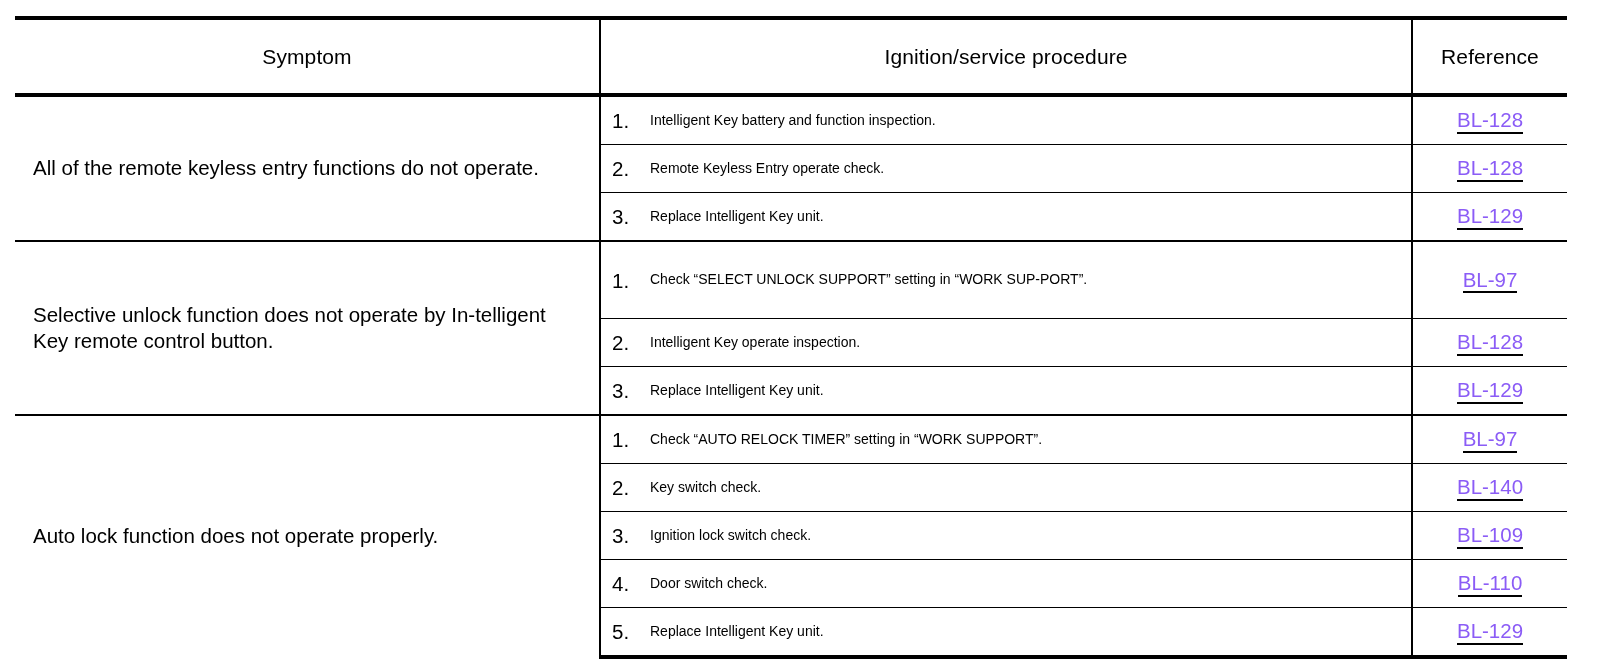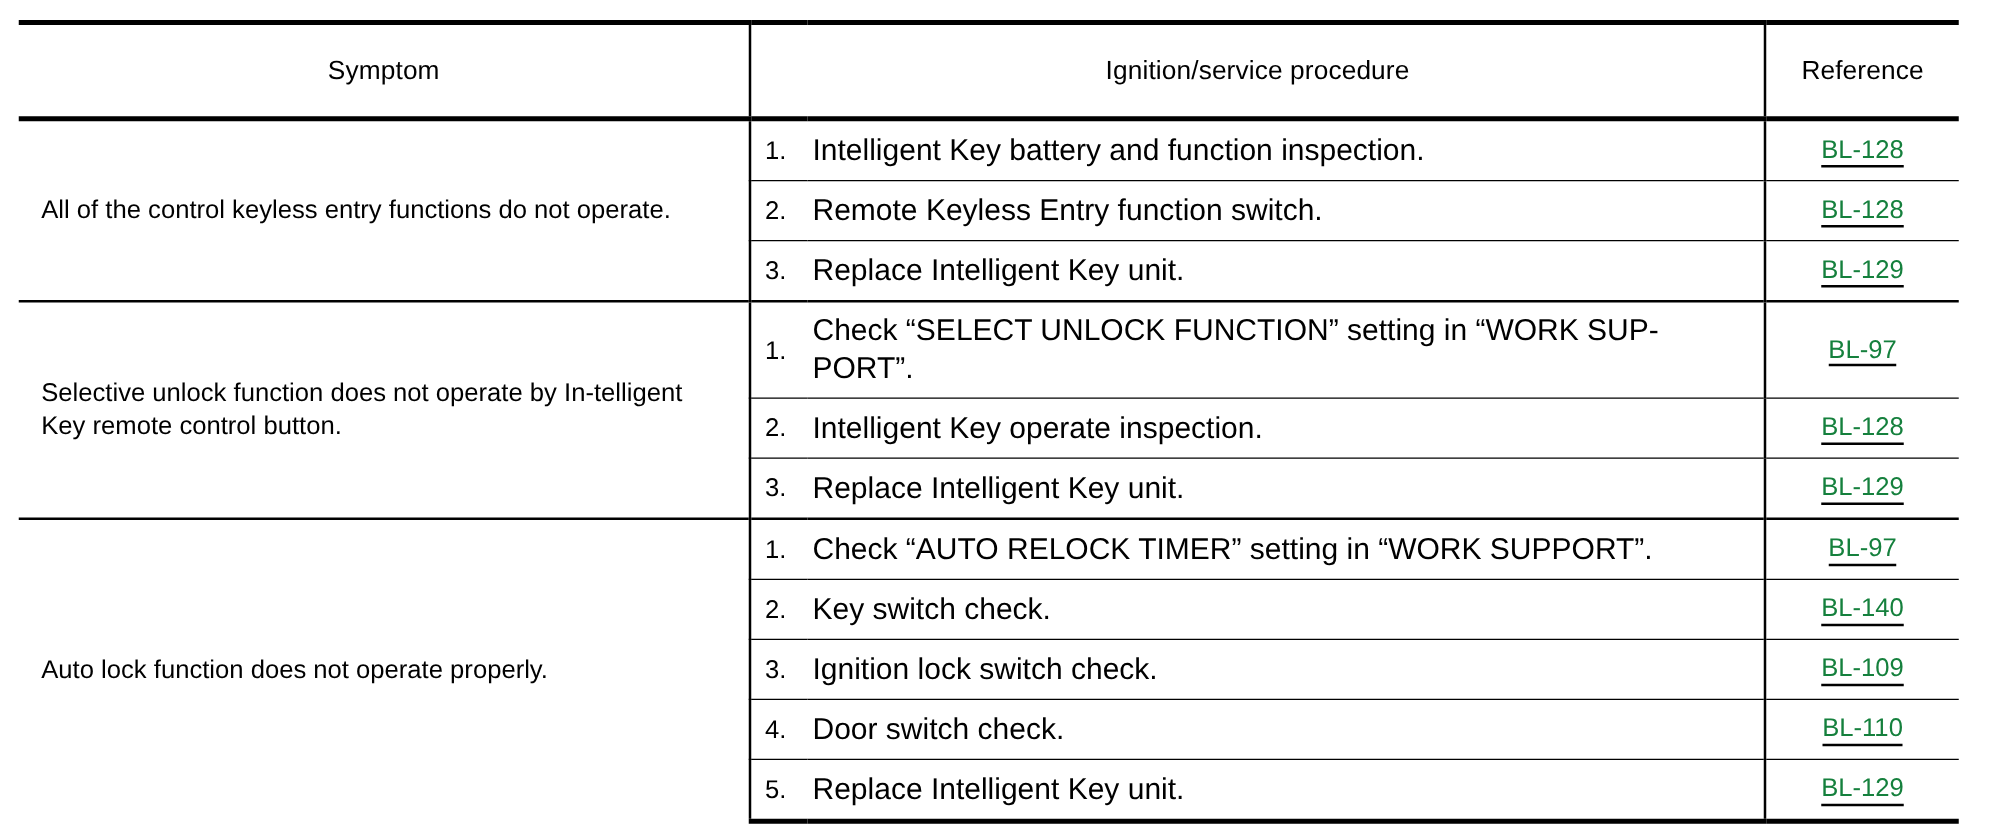--- a/index.html
+++ b/index.html
@@ -71,36 +71,36 @@
 
   td.num {
     padding: 0 0 0 11px;
     font-size: 20.5px;
     text-align: left;
     white-space: nowrap;
   }
 
   td.proc {
     padding: 0 10px 0 4px;
-    font-size: 24px;
+    font-size: 14px;
     line-height: 1.25;
   }
 
   td.ref {
     border-left: 2px solid #000;
     text-align: center;
     font-size: 20.5px;
     white-space: nowrap;
   }
 
   .ref-link {
     display: inline-block;
     border-bottom: 2.5px solid #000;
     line-height: 1.12;
-    color: #15803d;
+    color: #8b5cf6;
     text-decoration: none;
   }
 
   
   tbody tr.inner-row > td {
     border-top: 1.4px solid #000;
   }
   
   tbody tr.group-start > td {
     border-top: 2px solid #000;
@@ -138,46 +138,46 @@
       <tr>
         <th class="h-symptom">Symptom</th>
         <th class="h-proc" colspan="2">Ignition/service procedure</th>
         <th class="h-ref">Reference</th>
       </tr>
     </thead>
 
     <tbody>
 
       <tr class="r47 group-start first-row">
-        <td class="symptom" rowspan="3">All of the control keyless entry functions do not operate.</td>
+        <td class="symptom" rowspan="3">All of the remote keyless entry functions do not operate.</td>
         <td class="num">1.</td>
         <td class="proc">Intelligent Key battery and function inspection.</td>
         <td class="ref">
           <a class="ref-link" href="#">BL-128</a>
         </td>
       </tr>
       <tr class="r47 inner-row">
         <td class="num">2.</td>
-        <td class="proc">Remote Keyless Entry function switch.</td>
+        <td class="proc">Remote Keyless Entry operate check.</td>
         <td class="ref">
           <a class="ref-link" href="#">BL-128</a>
         </td>
       </tr>
       <tr class="r47 inner-row">
         <td class="num">3.</td>
         <td class="proc">Replace Intelligent Key unit.</td>
         <td class="ref">
           <a class="ref-link" href="#">BL-129</a>
         </td>
       </tr>
 
       <tr class="r76 group-start">
         <td class="symptom" rowspan="3">Selective unlock function does not operate by In-telligent Key remote control button.</td>
         <td class="num">1.</td>
-        <td class="proc">Check “SELECT UNLOCK FUNCTION” setting in “WORK SUP-PORT”.</td>
+        <td class="proc">Check “SELECT UNLOCK SUPPORT” setting in “WORK SUP-PORT”.</td>
         <td class="ref">
           <a class="ref-link" href="#">BL-97</a>
         </td>
       </tr>
       <tr class="r47 inner-row">
         <td class="num">2.</td>
         <td class="proc">Intelligent Key operate inspection.</td>
         <td class="ref">
           <a class="ref-link" href="#">BL-128</a>
         </td>

